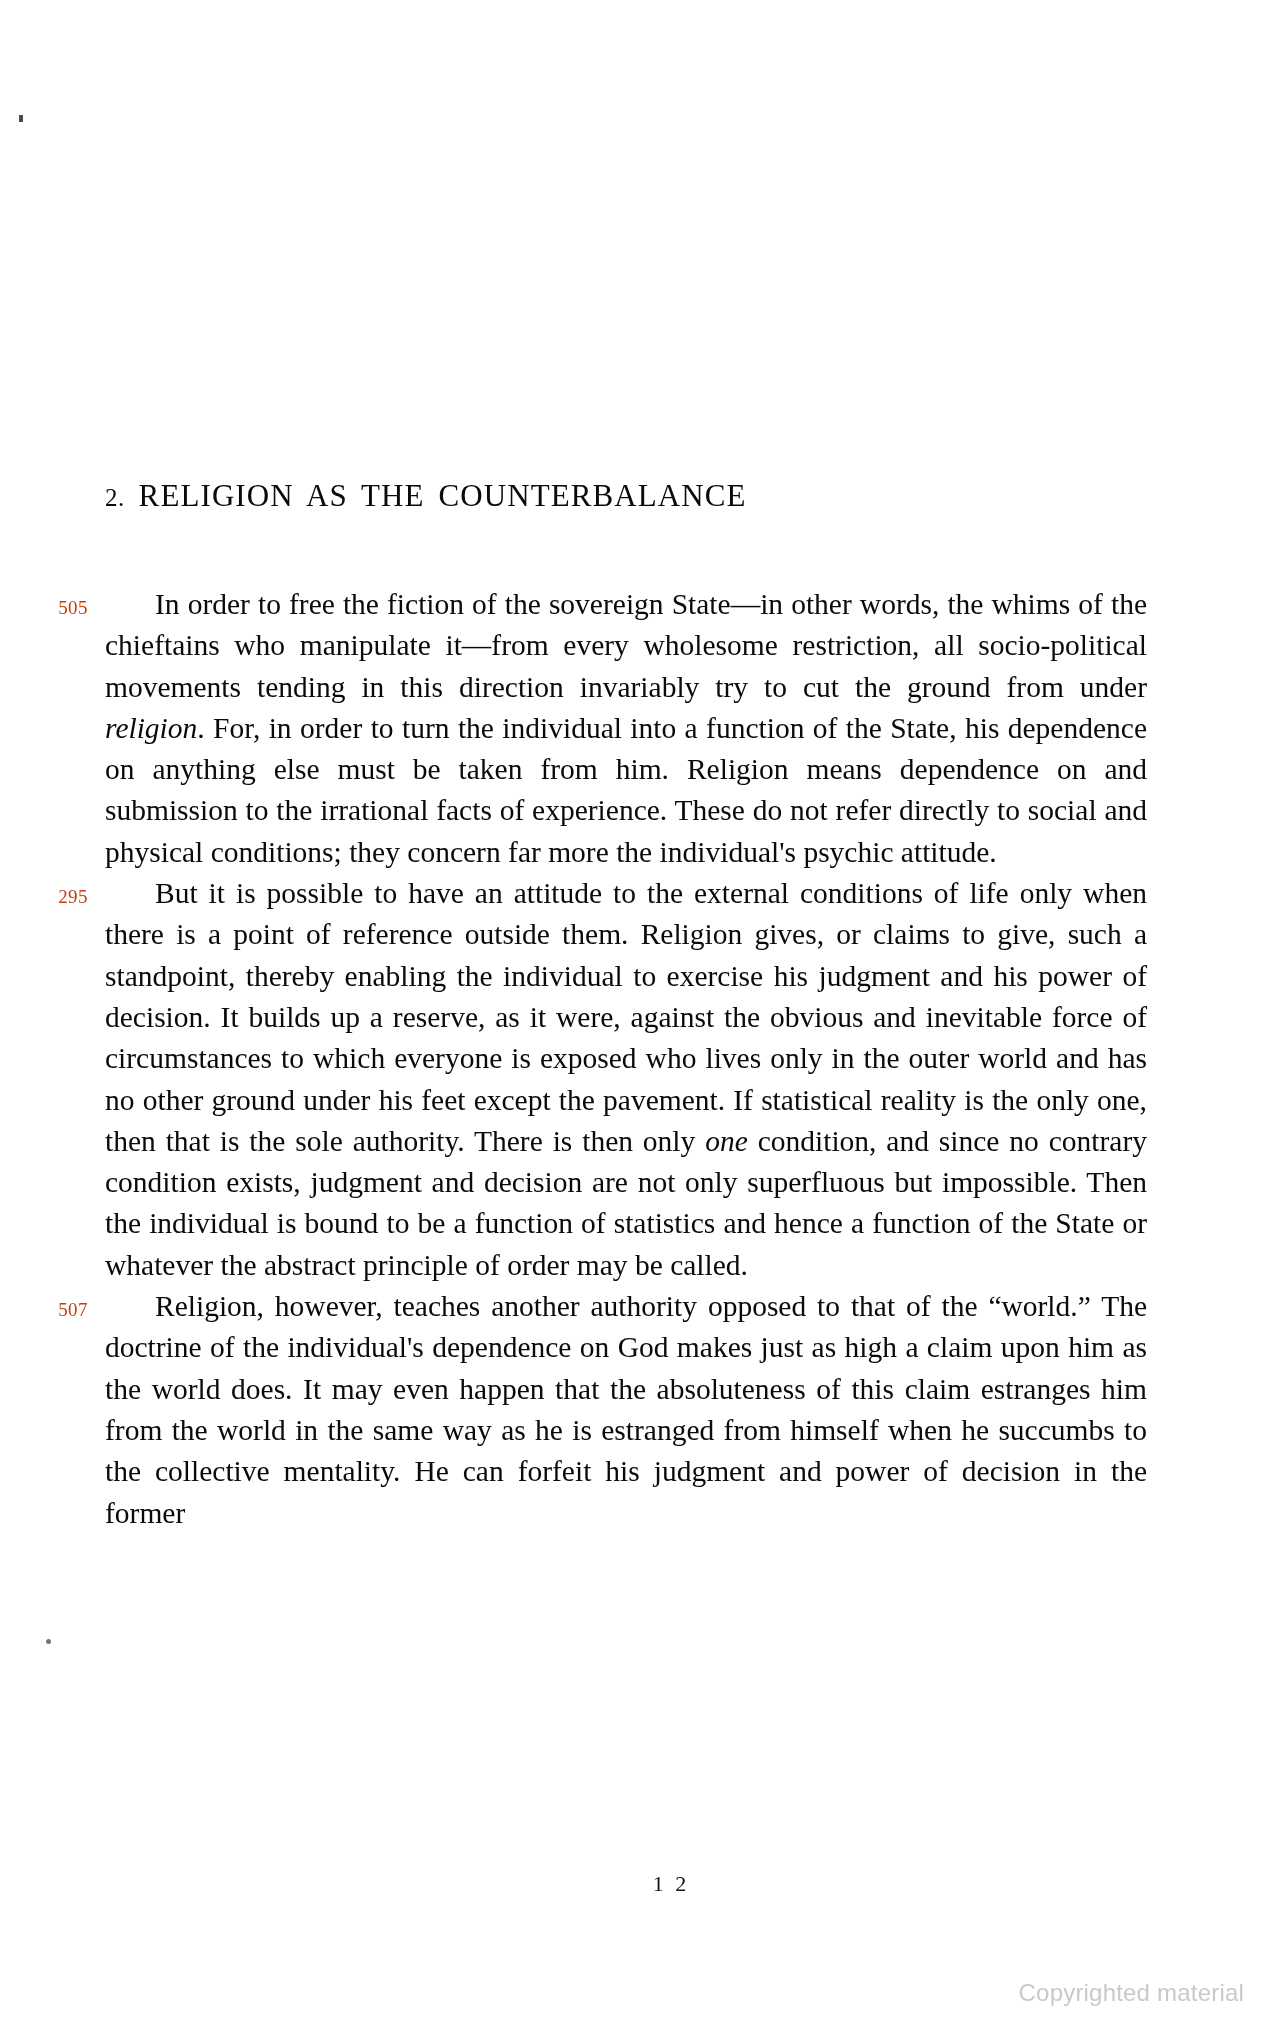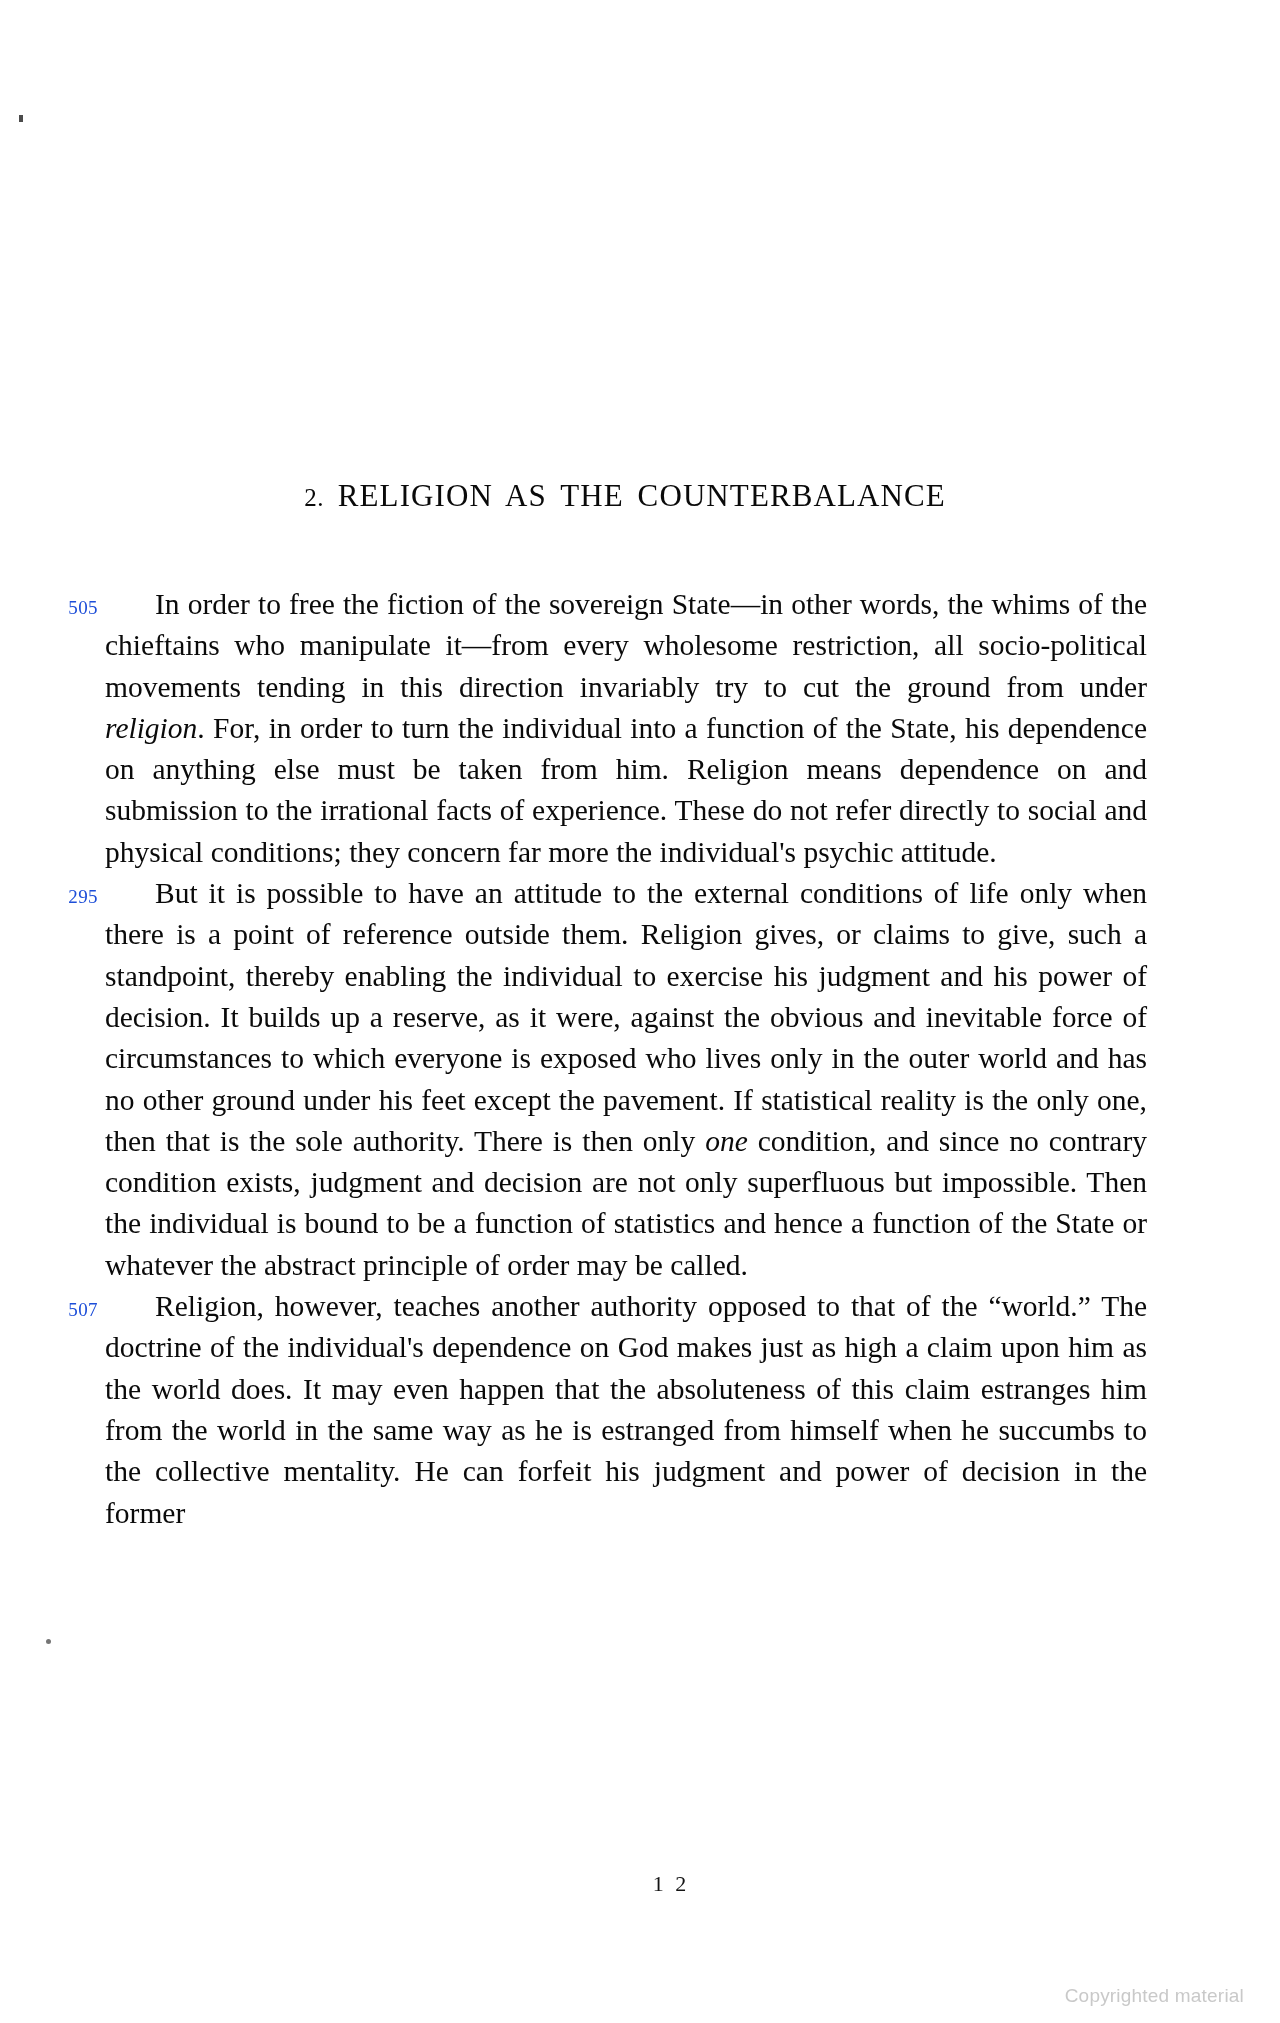--- a/index.html
+++ b/index.html
@@ -51,21 +51,21 @@
     left: 0;
     top: 0;
     width: 1280px;
   }
 
   .chapter-title {
     position: absolute;
     left: 105px;
     top: 452px;
     width: 1040px;
-    text-align: center;
+    text-align: left;
     font-size: 31px;
     line-height: 45px;
     letter-spacing: 1.1px;
     word-spacing: 5px;
     font-weight: 400;
     color: #0a0a0a;
   }
   .chapter-title .num {
     font-size: 25px;
     letter-spacing: .5px;
@@ -90,25 +90,25 @@
     color: #0a0a0a;
   }
   .para .indent {
     display: inline-block;
     width: 50px;
   }
   .para-num {
     position: absolute;
     left: -57px;
     width: 50px;
-    text-align: right;
+    text-align: center;
     font-size: 21px;
     line-height: 41.3px;
     letter-spacing: .4px;
-    color: #1d4ed8;
+    color: #c2410c;
     font-variant-numeric: oldstyle-nums;
   }
   .para-num .lo { position: relative; top: 3px; font-size: 19px; }
 
   em { font-style: italic; }
 
   .folio {
     position: absolute;
     left: 0;
     top: 1871px;
@@ -118,21 +118,21 @@
     letter-spacing: 3px;
     color: #141414;
     padding-left: 31px;
   }
 
   .watermark {
     position: absolute;
     right: 36px;
     bottom: 16px;
     font-family: "Liberation Sans", "DejaVu Sans", sans-serif;
-    font-size: 19px;
+    font-size: 24px;
     color: #c9c9c9;
     letter-spacing: .2px;
     white-space: nowrap;
   }
 </style>
 </head>
 <body>
 
 <div class="page">
 

